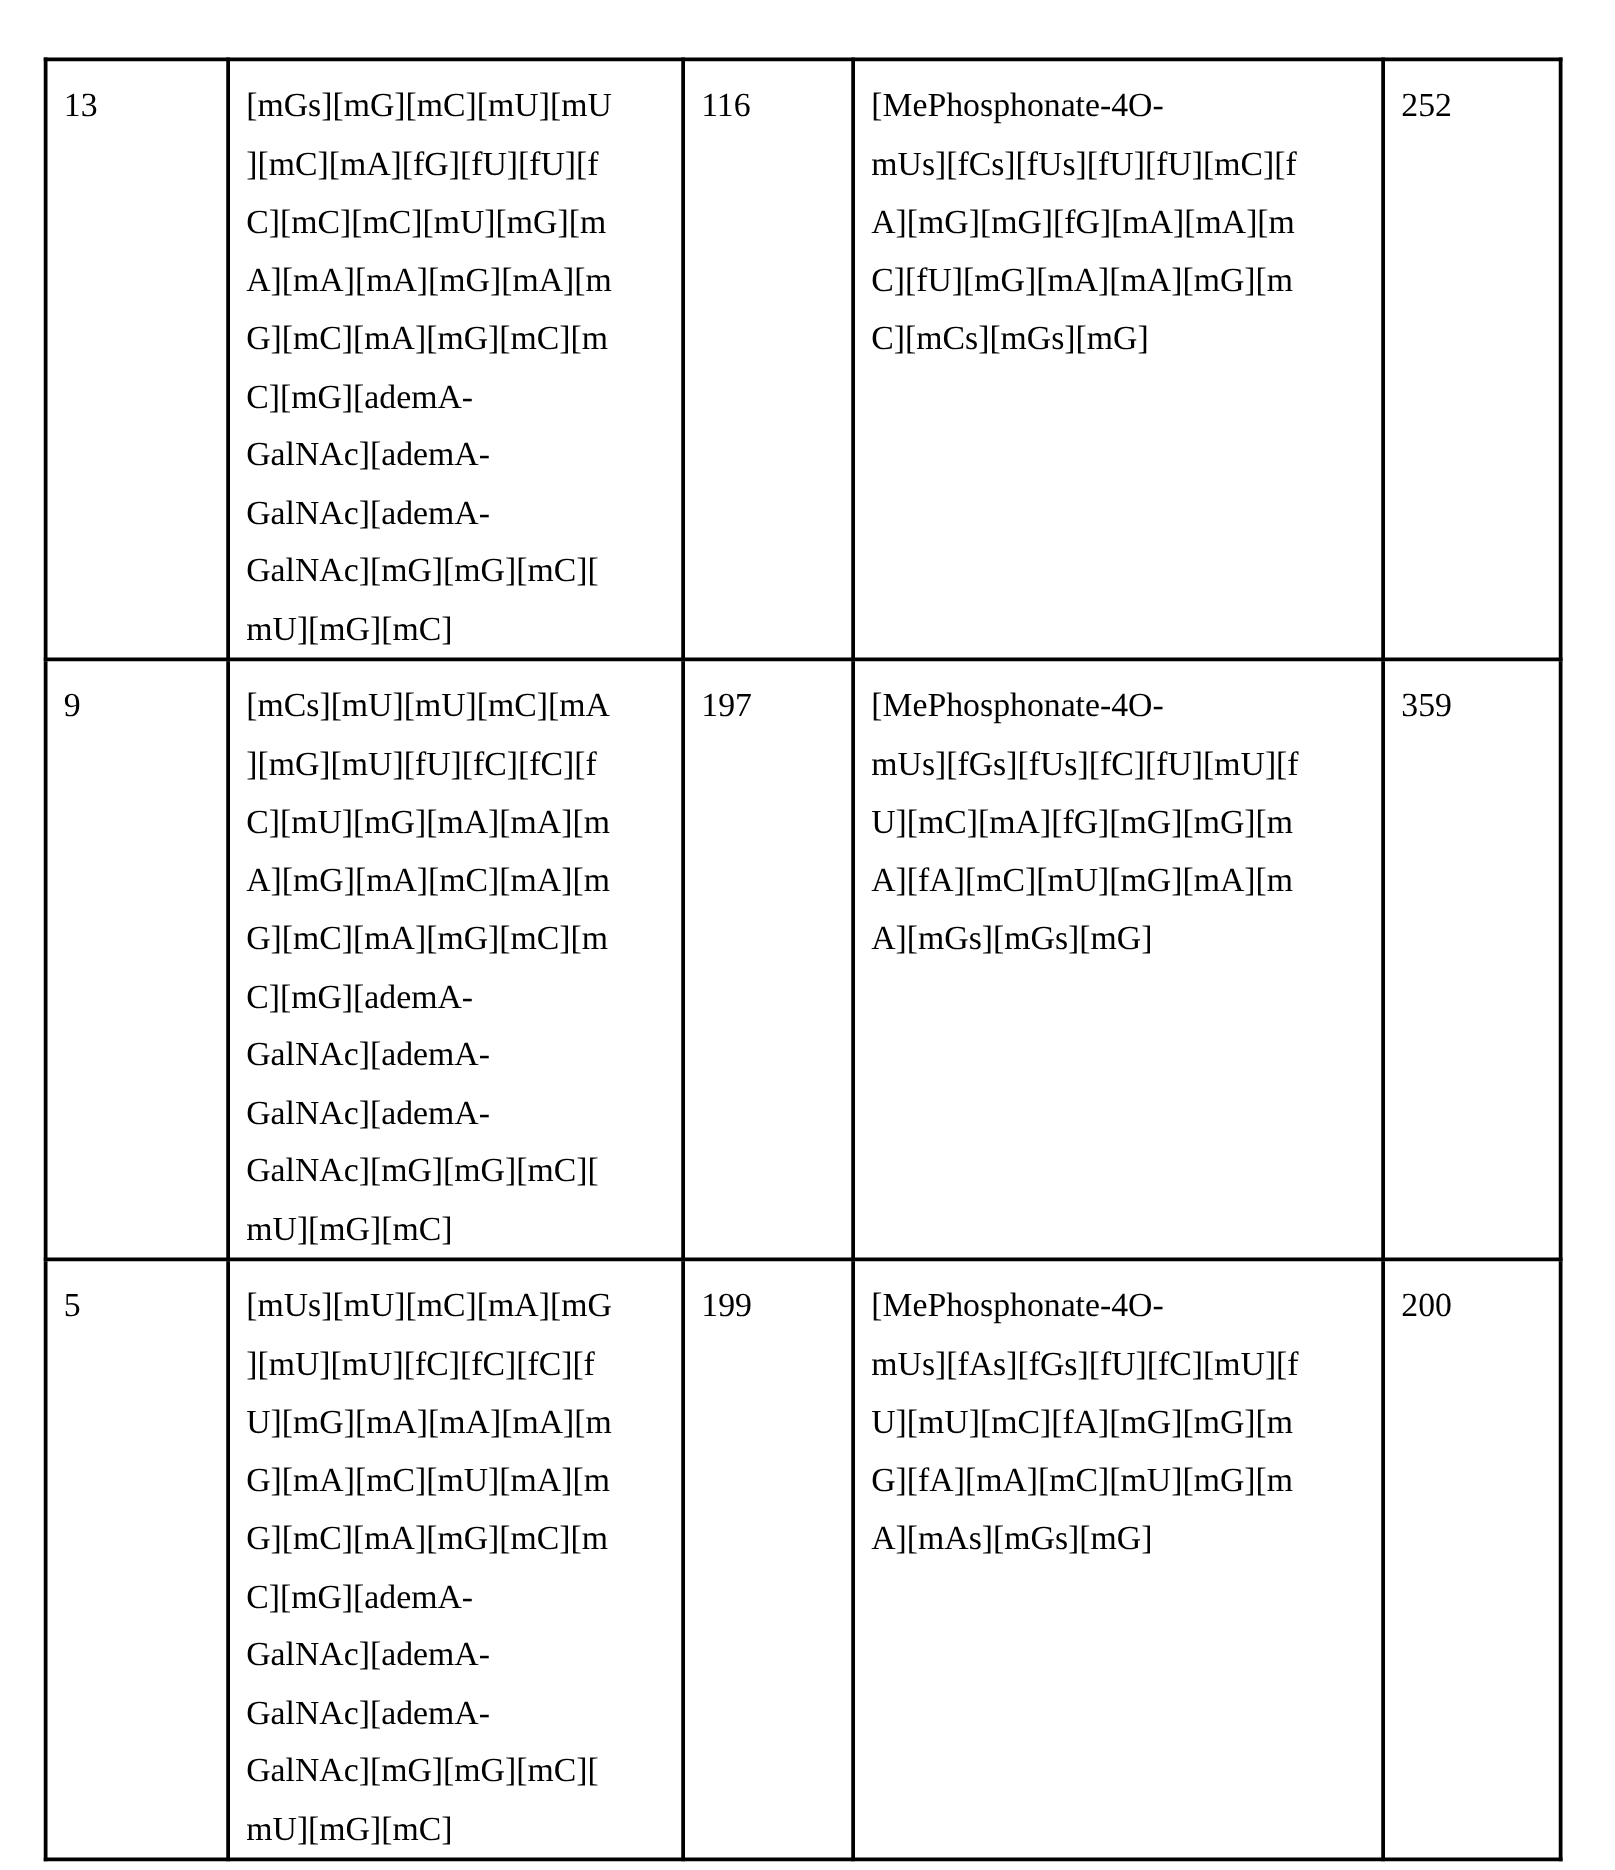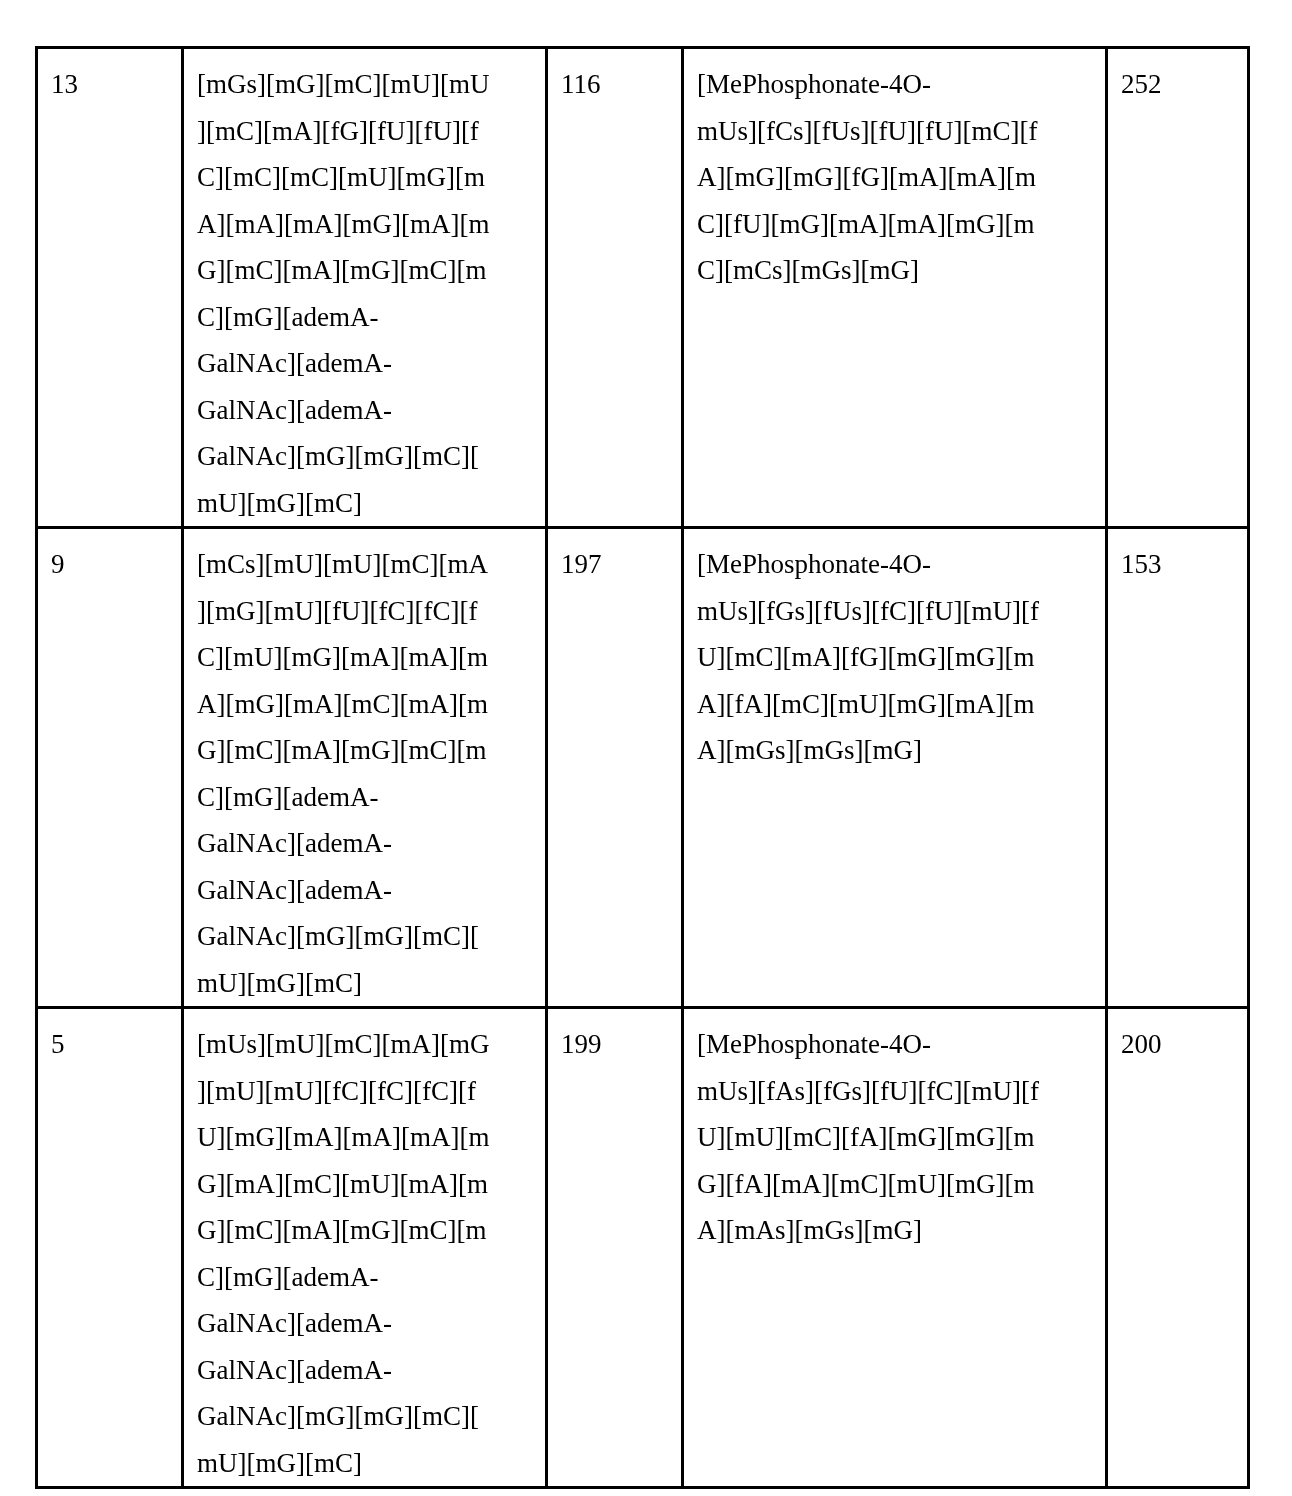--- a/index.html
+++ b/index.html
@@ -108,21 +108,21 @@
           <span>197</span>
         </td>
         <td>
           <span class="seq-line">[MePhosphonate-4O-</span>
           <span class="seq-line">mUs][fGs][fUs][fC][fU][mU][f</span>
           <span class="seq-line">U][mC][mA][fG][mG][mG][m</span>
           <span class="seq-line">A][fA][mC][mU][mG][mA][m</span>
           <span class="seq-line">A][mGs][mGs][mG]</span>
         </td>
         <td>
-          <span>153</span>
+          <span>359</span>
         </td>
       </tr>
 
       <tr class="row">
         <td>
           <span>5</span>
         </td>
         <td>
           <span class="seq-line">[mUs][mU][mC][mA][mG</span>
           <span class="seq-line">][mU][mU][fC][fC][fC][f</span>

